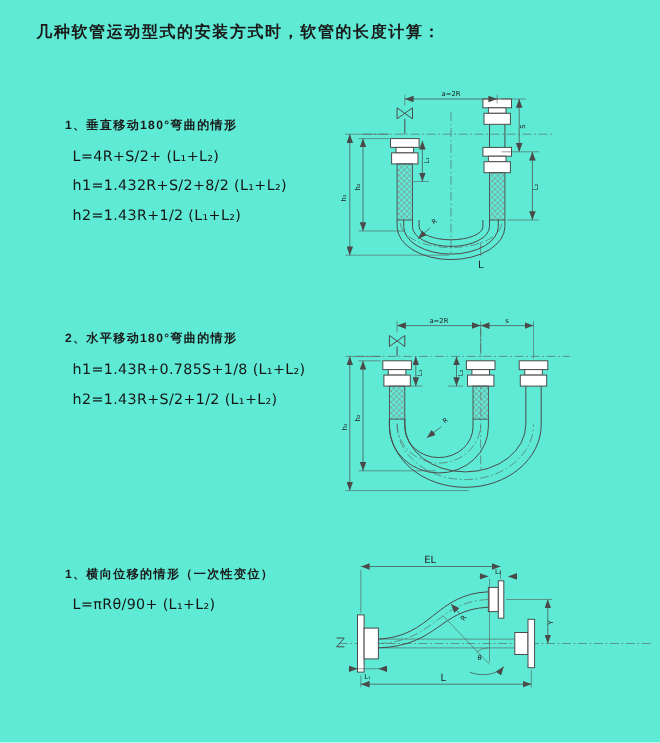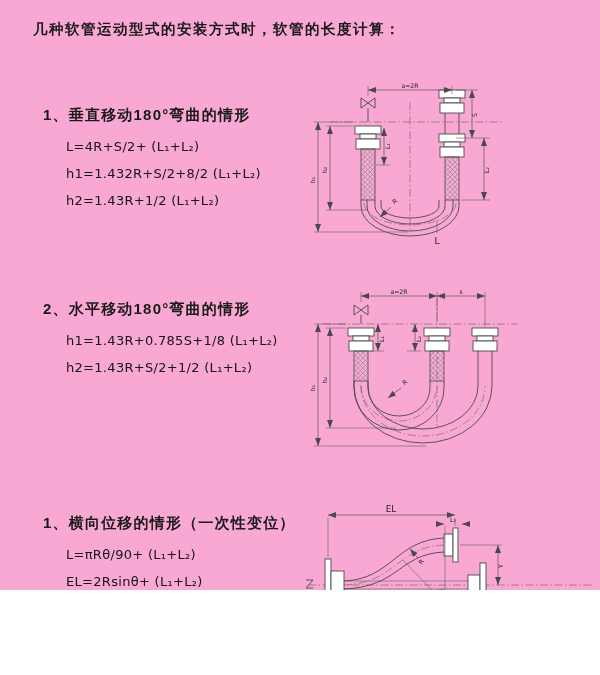--- a/index.html
+++ b/index.html
@@ -1,21 +1,21 @@
 <!DOCTYPE html>
 <html><head>
 <meta charset="utf-8">
 <style>
   html,body{margin:0;padding:0;background:#fff;}
-  .page{position:relative;width:600px;height:590px;background:#f9a8d4;overflow:hidden;
+  .page{position:relative;width:600px;height:675px;background:#5eead4;overflow:hidden;
         font-family:"Liberation Sans",sans-serif;color:#1a1a1a;}
   .doc-title{position:absolute;left:33px;top:20px;font-size:14.5px;font-weight:bold;
              letter-spacing:1.5px;white-space:nowrap;}
   .section{position:absolute;}
-  .sec-heading{font-size:15px;font-weight:bold;letter-spacing:1.2px;margin:0 0 8px 0;white-space:nowrap;}
+  .sec-heading{font-size:11px;font-weight:bold;letter-spacing:1.2px;margin:0 0 8px 16px;white-space:nowrap;}
   .formula{font-family:"DejaVu Sans","Liberation Sans",sans-serif;font-size:13px;line-height:27px;
            height:27px;padding-left:23px;letter-spacing:0.3px;color:#161616;white-space:nowrap;}
   .diag{position:absolute;}
   
   .geo{stroke:#4a4a4a;stroke-width:0.9;fill:none;}
   .thin{stroke:#5a5a5a;stroke-width:0.55;fill:none;}
   .dim{stroke:#4a4a4a;stroke-width:0.65;fill:none;}
   .cl{stroke:#5a5a5a;stroke-width:0.55;fill:none;stroke-dasharray:8 2.5 1.5 2.5;}
   .part{fill:#ffffff;stroke:#4a4a4a;stroke-width:0.9;}
   .braid{stroke:#4a4a4a;stroke-width:0.8;}
@@ -38,21 +38,20 @@
 
   <div class="section" style="left:43px;top:300px;">
     <div class="sec-heading">2、水平移动180°弯曲的情形</div>
     <div class="formula">h1=1.43R+0.785S+1/8 (L₁+L₂)</div>
     <div class="formula">h2=1.43R+S/2+1/2 (L₁+L₂)</div>
   </div>
 
   <div class="section" style="left:43px;top:514px;">
     <div class="sec-heading">1、横向位移的情形（一次性变位）</div>
     <div class="formula">L=πRθ/90+ (L₁+L₂)</div>
-    <div class="formula">EL=2Rsinθ+ (L₁+L₂)</div>
   </div>
 
   <svg class="diag" style="left:310px;top:82px;" width="290" height="170" viewBox="0 0 290 170">
     <defs>
       <pattern id="x1" width="5" height="5" patternUnits="userSpaceOnUse">
         <path d="M0,5 L5,0 M0,0 L5,5" stroke="#888" stroke-width="0.6"></path>
       </pattern>
       <marker id="ar1" markerWidth="8" markerHeight="6" refX="8" refY="3" orient="auto-start-reverse" markerUnits="userSpaceOnUse">
         <path d="M0,0 L8,3 L0,6 Z" fill="#4a4a4a"></path>
       </marker>

